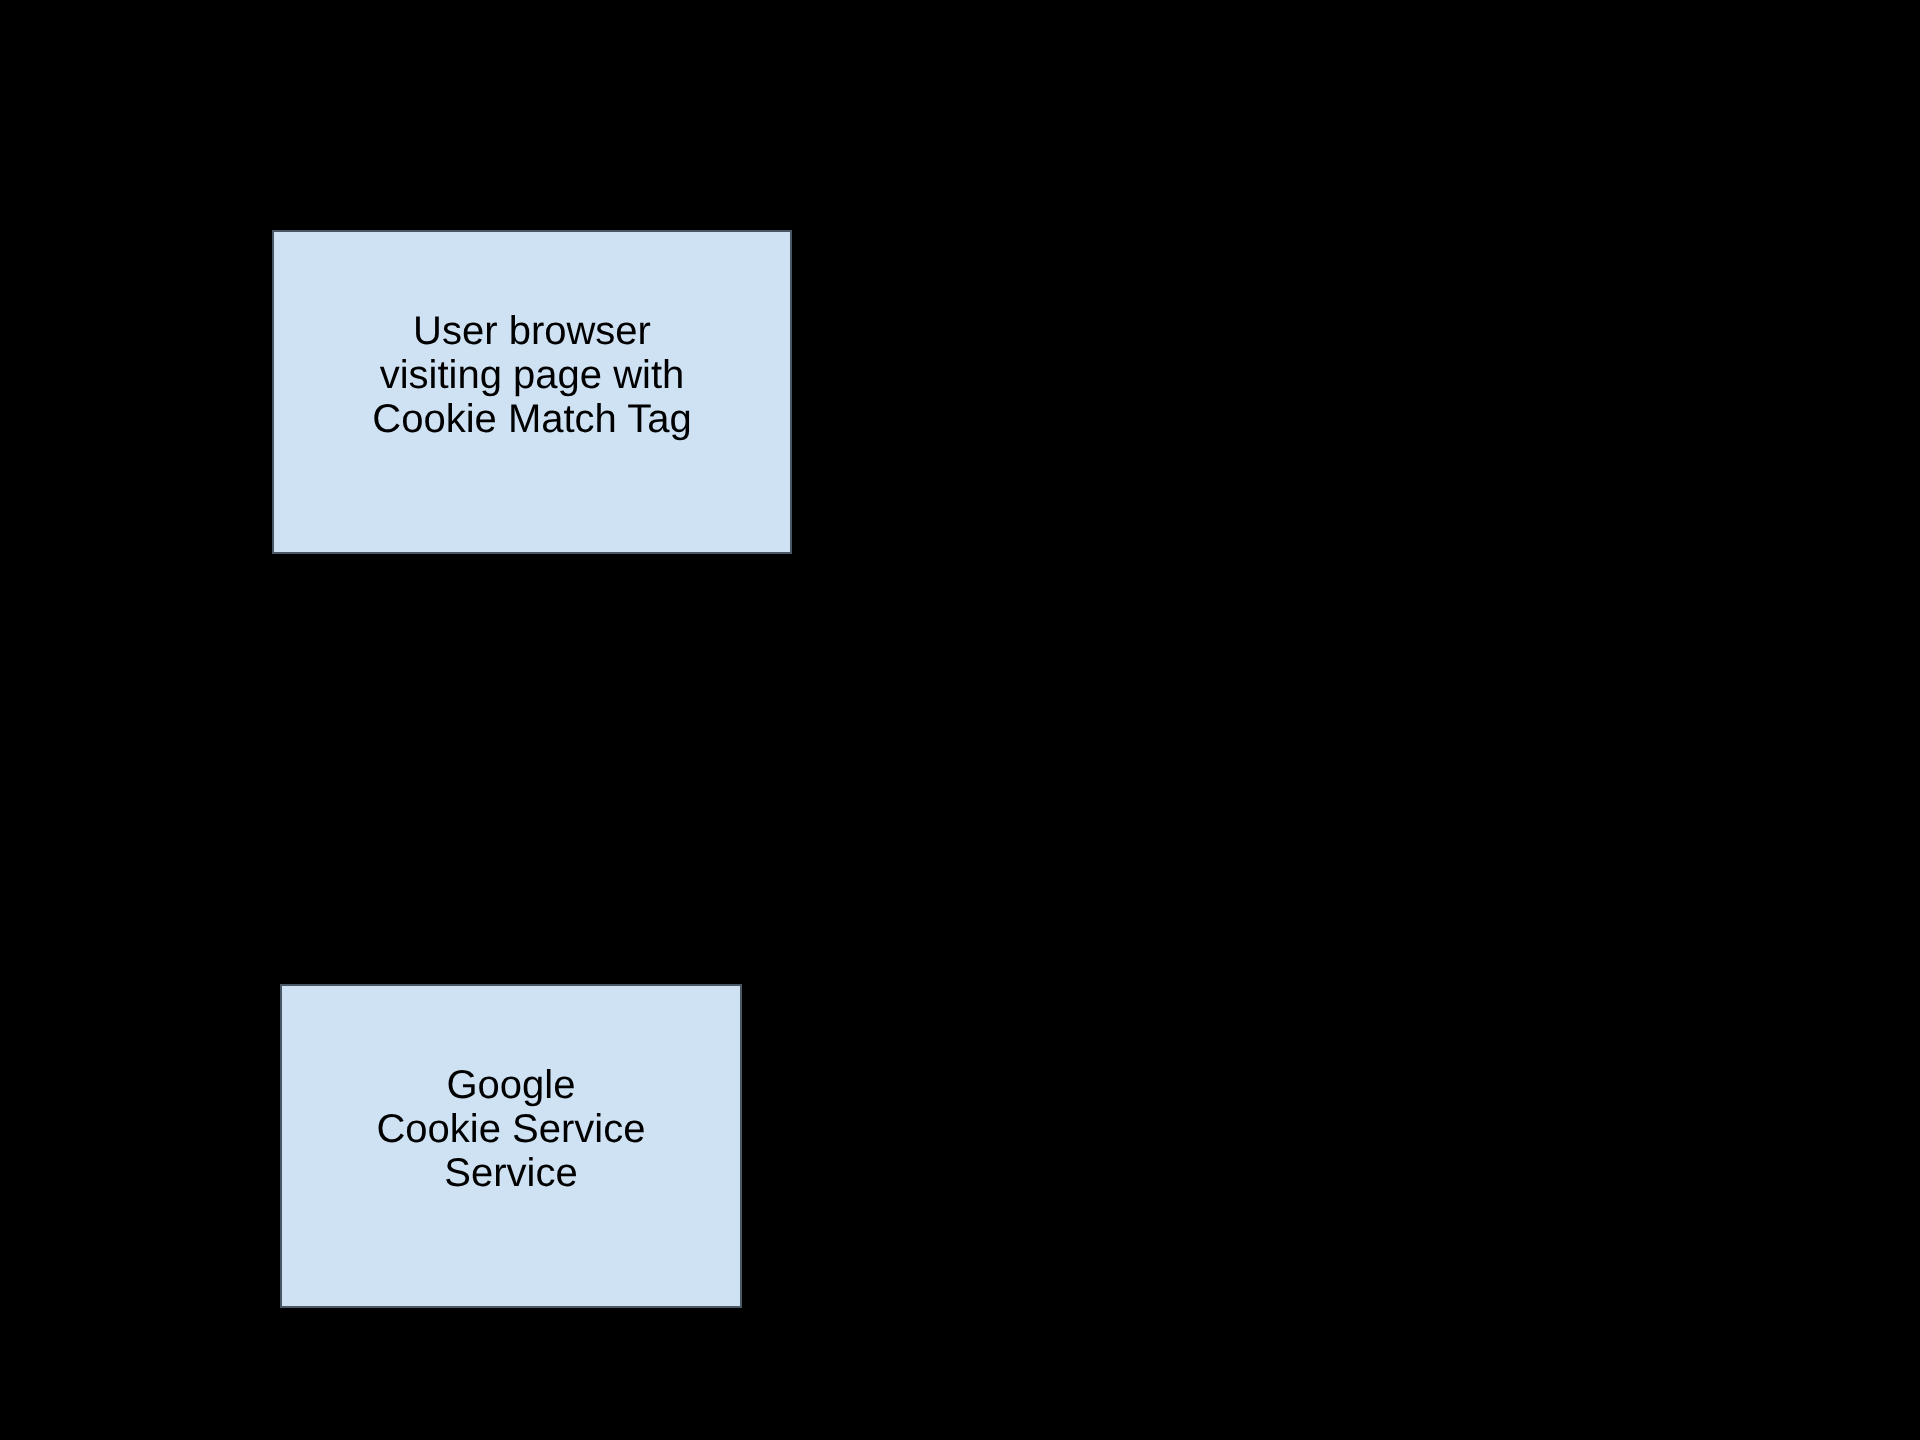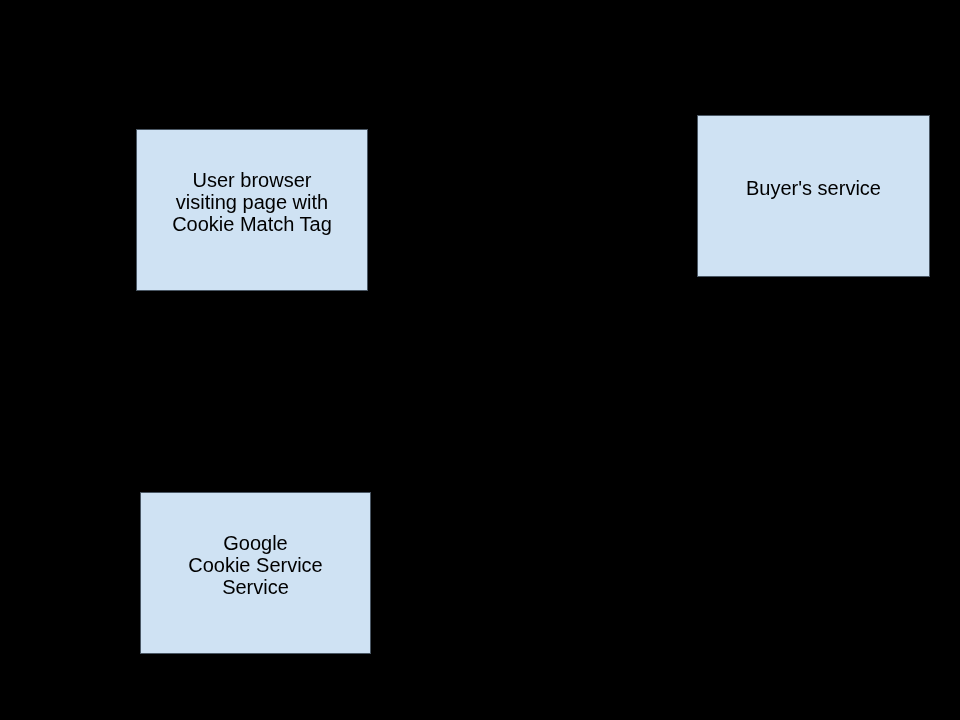--- a/index.html
+++ b/index.html
@@ -32,38 +32,35 @@
     padding: 0 8px 17px 8px;
   }
   .node-label {
     font-size: 20px;
     line-height: 22px;
     color: var(--node-text, #000);
     text-align: center;
     white-space: pre-line;
   }
   
-  .node-user-browser            { left: 136px; top: 129px; width: 232px; height: 162px; }
+  .node-user-browser            { left: 136px; top: 115px; width: 260px; height: 162px; }
   .node-buyers-service          { left: 697px; top: 115px; width: 233px; height: 162px; }
   .node-google-cookie-matching  { left: 140px; top: 492px; width: 231px; height: 162px; }
 </style>
 </head>
 <body>
 
 <div class="canvas">
 
   <div class="node node-user-browser">
     <span class="node-label">User browser
 visiting page with
 Cookie Match Tag</span>
   </div>
 
-  <div class="node node-buyers-service">
-    <span class="node-label">Buyer's service</span>
-  </div>
 
   <div class="node node-google-cookie-matching">
     <span class="node-label">Google
 Cookie Service
 Service</span>
   </div>
 
 </div>
 
 </body></html>

